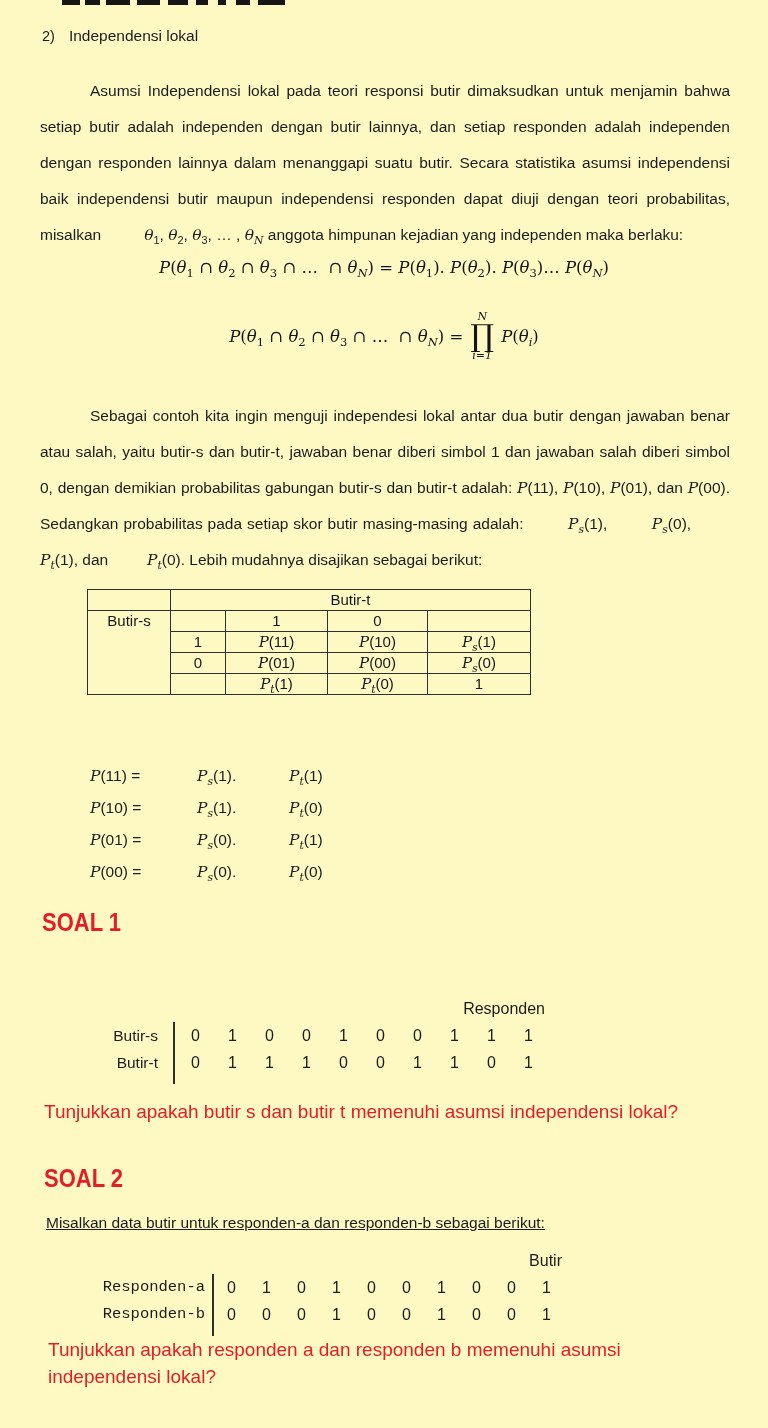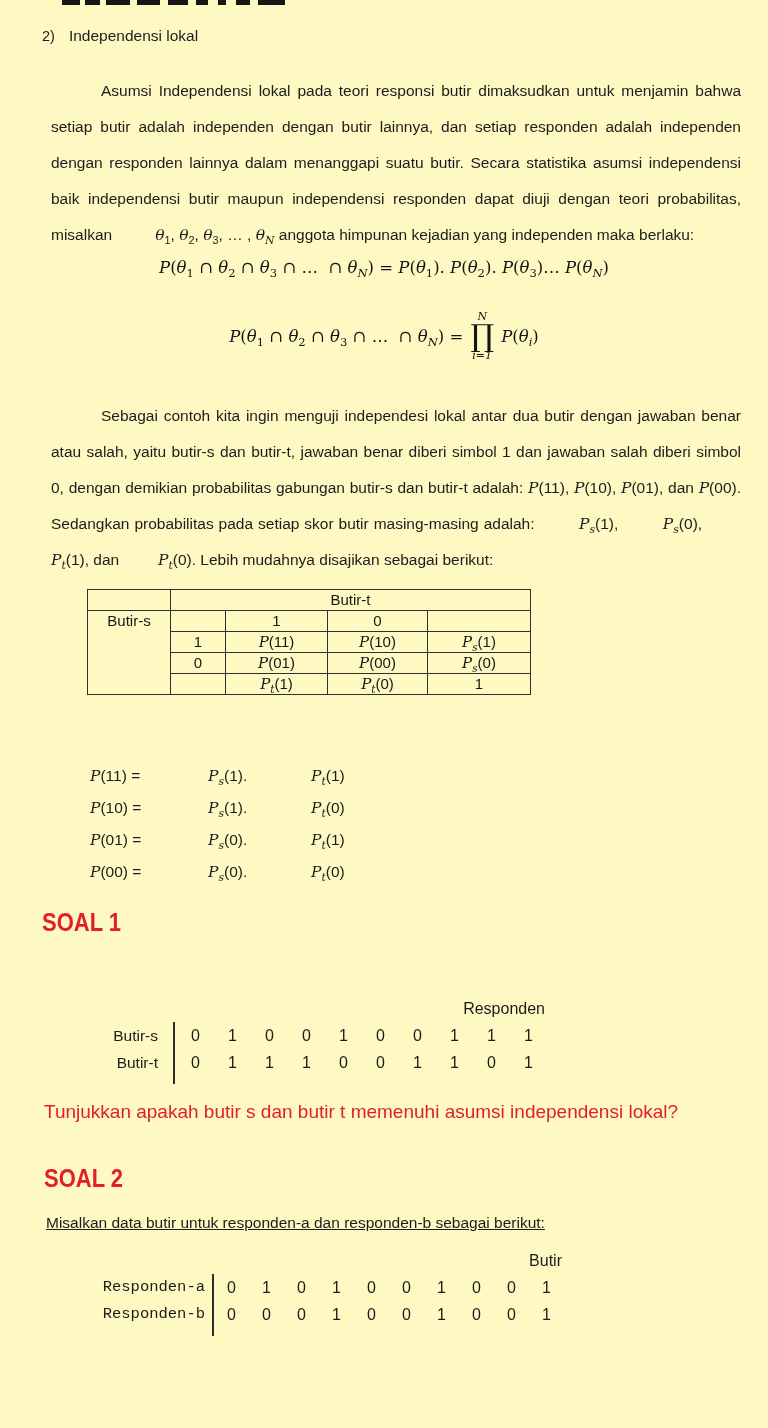--- a/index.html
+++ b/index.html
@@ -22,21 +22,21 @@
       #161616 128px 148px,transparent 148px 156px,#161616 156px 168px,
       transparent 168px 178px,#161616 178px 186px,transparent 186px 196px,
       #161616 196px 210px,transparent 210px 218px,#161616 218px 245px,
       transparent 245px);
   }
 
   .section-head{left:42px;top:27px;font-size:15.5px;}
   .section-head .num{display:inline-block;margin-right:14px;font-size:14.5px;}
 
   .para{
-    left:51px;width:690px;font-size:15.5px;line-height:36px;
+    left:40px;width:690px;font-size:15.5px;line-height:36px;
     text-align:justify;text-indent:50px;
   }
   .p1{top:57px;}
   .p2{top:382px;}
 
   .formula{left:0;width:768px;text-align:center;
     font-family:"DejaVu Serif",serif;font-size:16.5px;color:#141414;}
   .f1{top:258px;}
   .f2{top:305px;height:62px;display:flex;align-items:center;justify-content:center;gap:7px;}
   .f2 .prod{display:inline-flex;flex-direction:column;align-items:center;line-height:1;}
@@ -50,21 +50,21 @@
   table.prob td{
     border:1px solid var(--border,#2f2f2f);text-align:center;
     height:20px;padding:0 2px;line-height:20px;
   }
   table.prob td.vtop{vertical-align:top;}
   table.prob .mathcell{font-size:15px;}
 
   .butir-line{left:42px;top:706px;font-size:15.5px;}
 
   .eqs{left:90px;top:760px;font-size:15.5px;}
-  .eqs .row{display:grid;grid-template-columns:107px 92px auto;height:32px;line-height:32px;gap:11px;}
+  .eqs .row{display:grid;grid-template-columns:107px 92px auto;height:32px;line-height:32px;}
 
   .soal{
     font-size:25px;font-weight:700;color:var(--accent,#e11f27);
     transform:scaleX(0.88);transform-origin:left center;letter-spacing:0;
   }
   .soal1{left:42px;top:908px;}
   .soal2{left:44px;top:1164px;}
 
   .intro{font-size:15.5px;}
   .intro1{left:42px;top:958px;}
@@ -260,14 +260,15 @@
             <span class="num-cell">0</span>
             <span class="num-cell">1</span>
             <span class="num-cell">0</span>
             <span class="num-cell">0</span>
             <span class="num-cell">1</span>
           </div>
       </div>
     </div>
   </div>
 
+  <div class="abs redq q2">Tunjukkan apakah responden a dan responden b memenuhi asumsi independensi lokal?</div>
 
 </div>
 
 </body></html>

